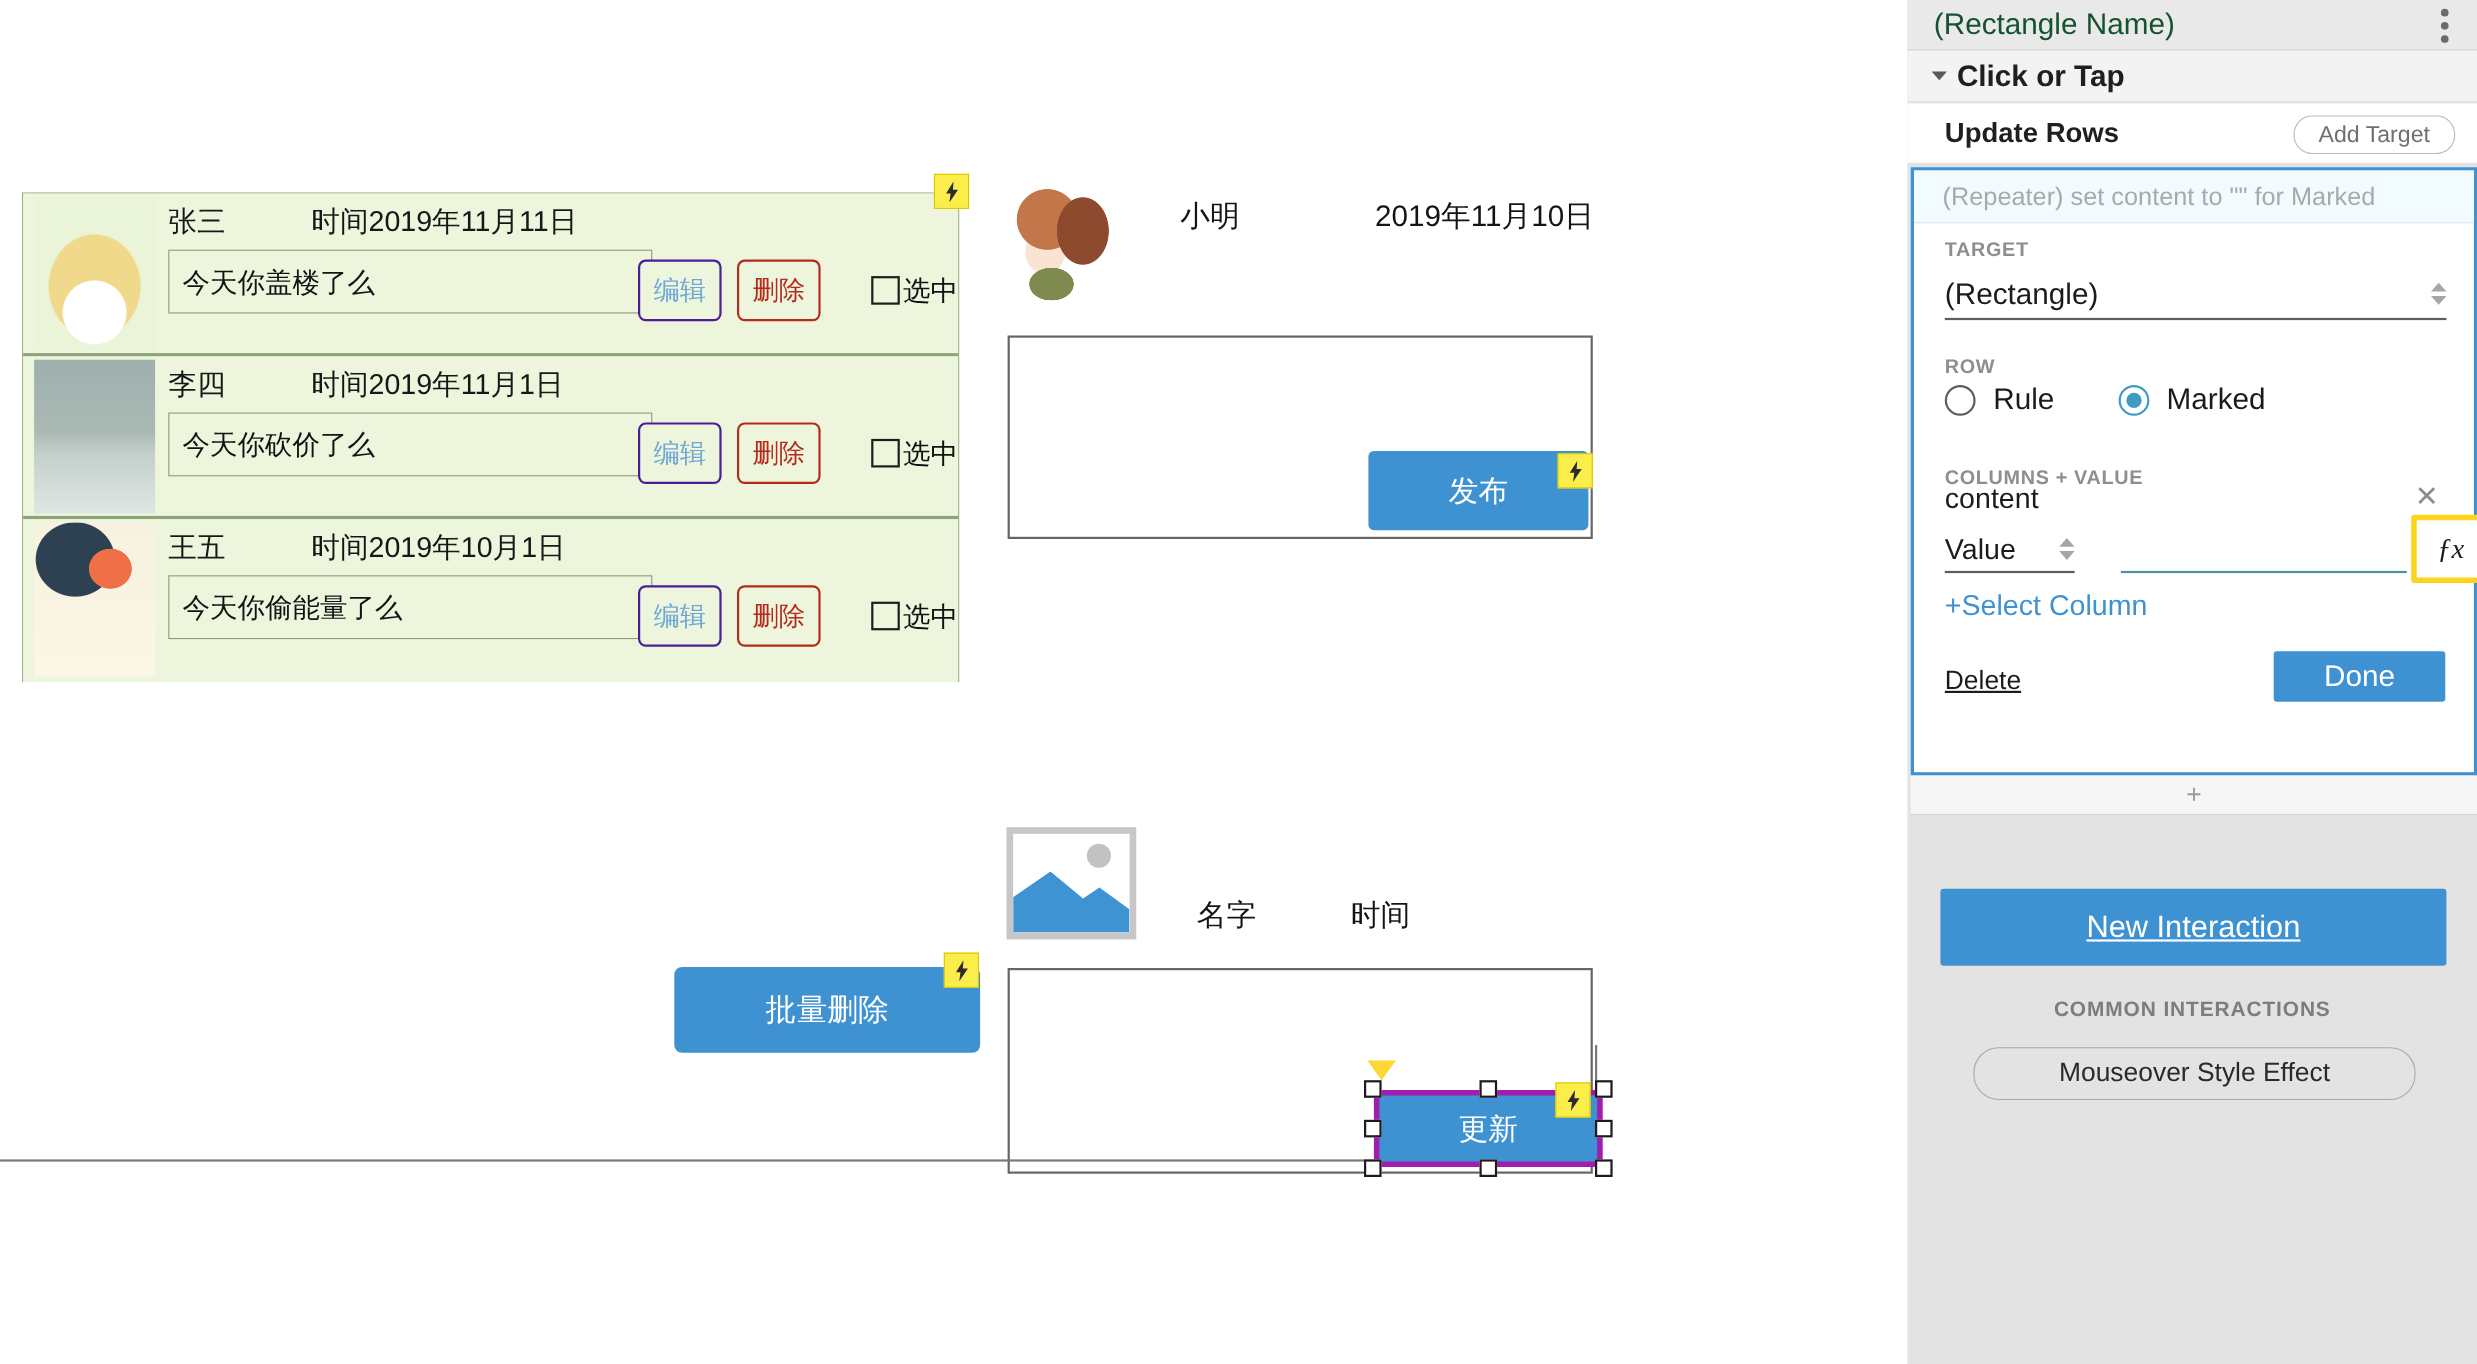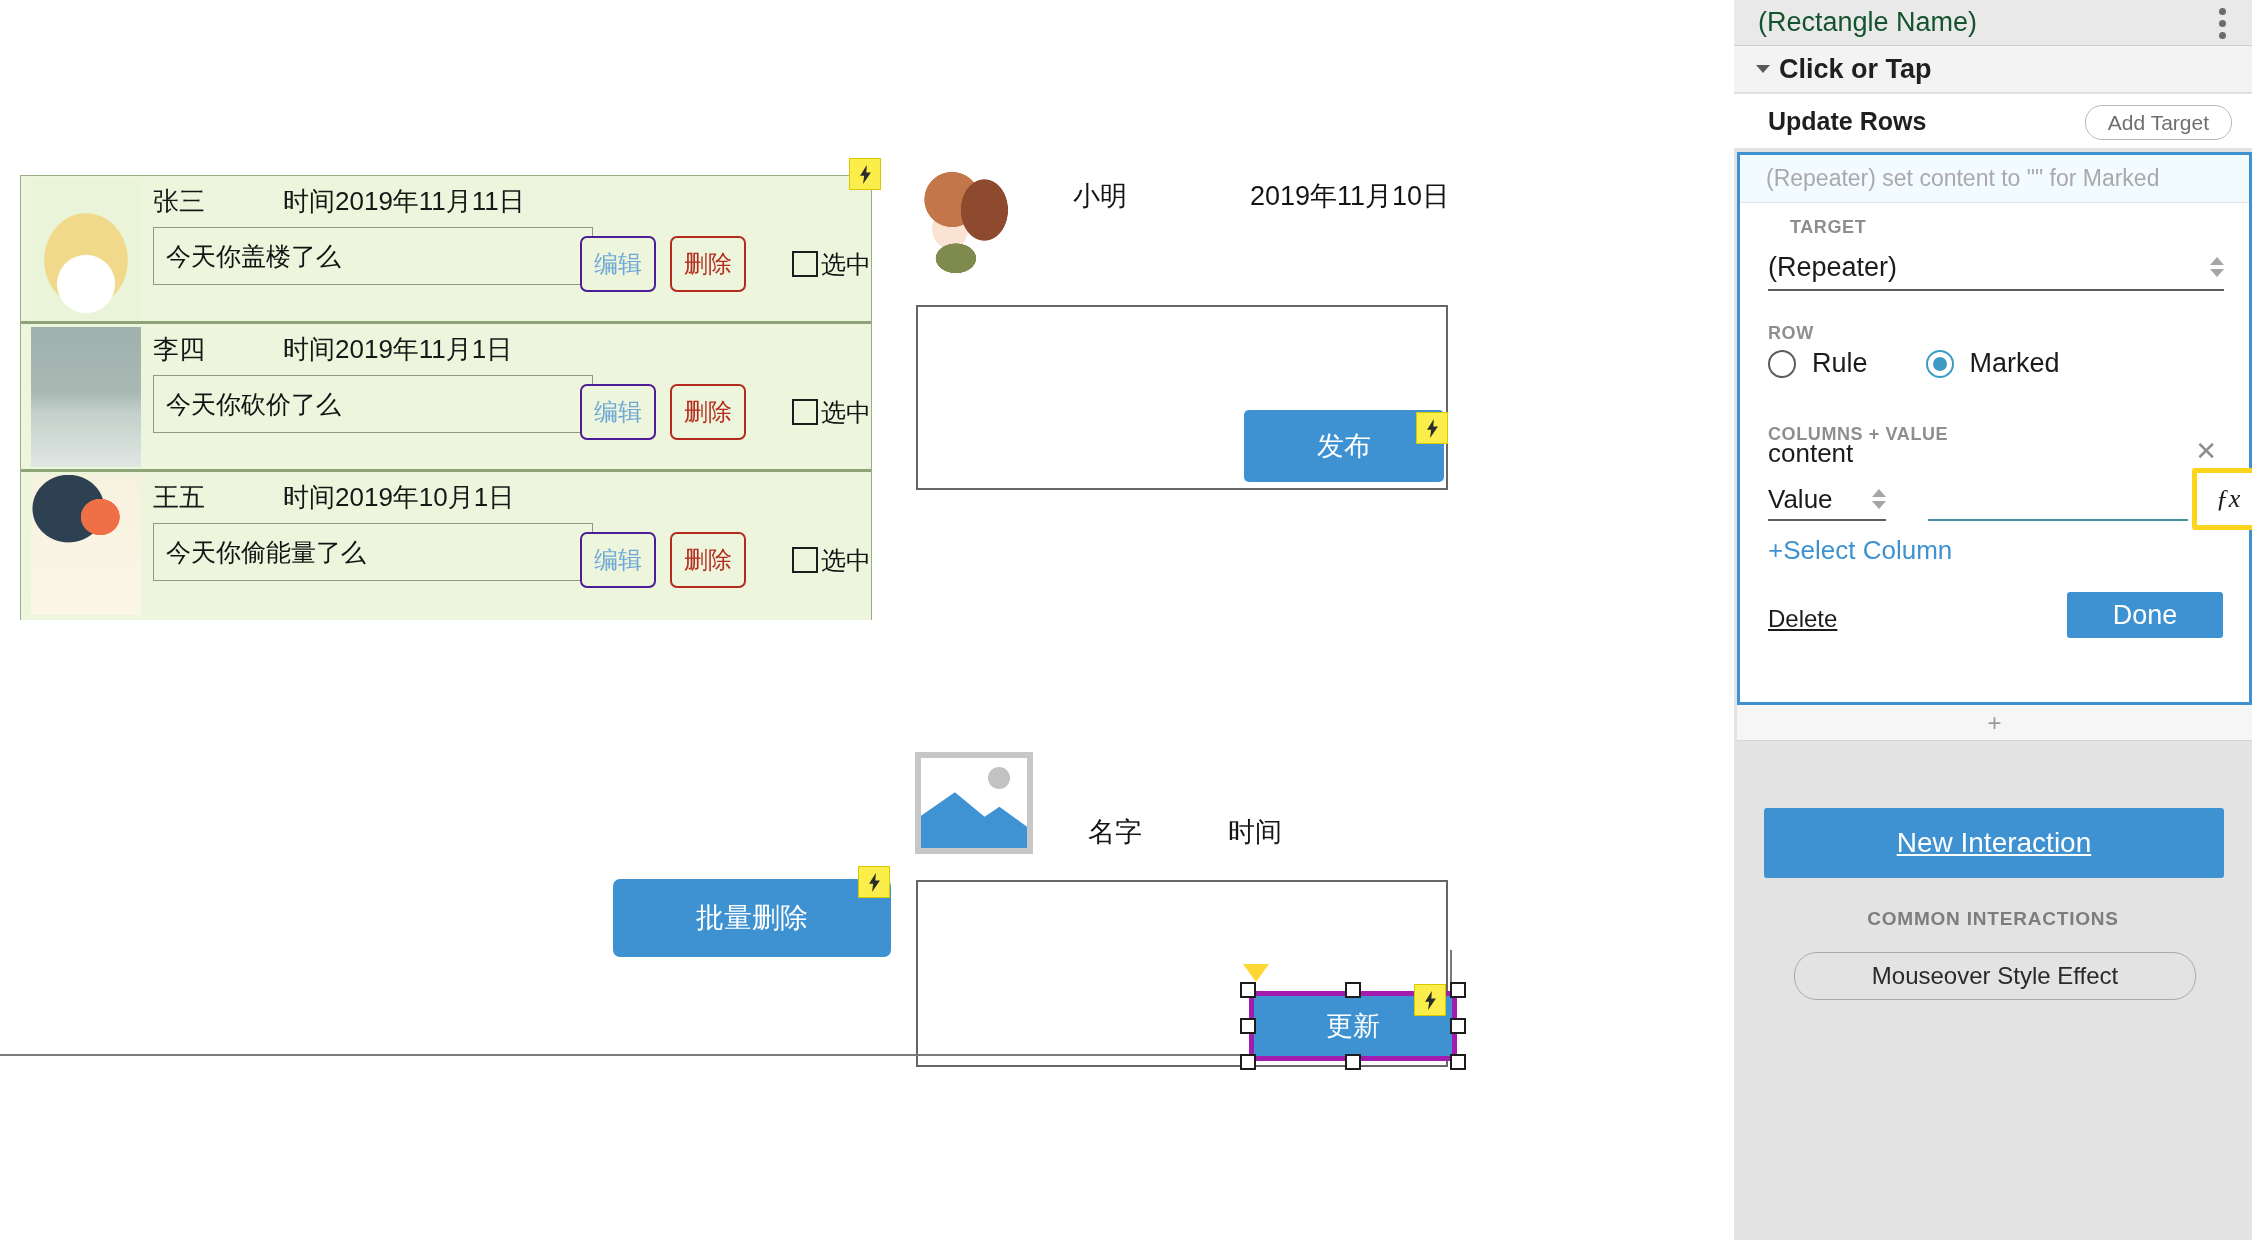--- a/index.html
+++ b/index.html
@@ -159,21 +159,21 @@
     position:absolute;left:3px;top:152px;width:515px;height:553px;
     background:#fff;border:3px solid #3f92d2;box-sizing:border-box;
   }
   .summary{
     position:absolute;left:0;top:0;width:100%;height:48px;background:#f2fbff;
     border-bottom:1px solid #e4e4e4;box-sizing:border-box;display:flex;align-items:center;
   }
   .summary .t{margin-left:26px;font-size:23px;color:#a9a9a9;}
 
   .sec-label{position:absolute;font-size:18px;letter-spacing:.6px;color:#8e8e8e;font-weight:bold;}
-  .lbl-target{left:28px;top:62px;margin-left:22px;}
+  .lbl-target{left:28px;top:62px;}
   .lbl-row{left:28px;top:168px;}
   .lbl-cols{left:28px;top:269px;}
 
   .target-field{
     position:absolute;left:28px;top:90px;width:456px;height:46px;
     border-bottom:2px solid #5d5d5d;box-sizing:border-box;
     display:flex;align-items:center;justify-content:space-between;
   }
   .target-field .v{font-size:27px;color:#1b1b1b;}
   .stepper{display:flex;flex-direction:column;align-items:center;justify-content:center;gap:4px;color:#9a9a9a;}
@@ -375,21 +375,21 @@
   </div>
 
   <div class="edit-card">
 
     <div class="summary">
       <span class="t">(Repeater) set content to "" for Marked</span>
     </div>
 
     <div class="sec-label lbl-target">TARGET</div>
     <div class="target-field">
-      <span class="v">(Repeater)</span>
+      <span class="v">(Rectangle)</span>
       <span class="stepper">
           <i class="up"></i>
           <i class="dn"></i>
         </span>
     </div>
 
     <div class="sec-label lbl-row">ROW</div>
     <div class="radios">
       <label class="radio">
         <span class="rdo"></span>

